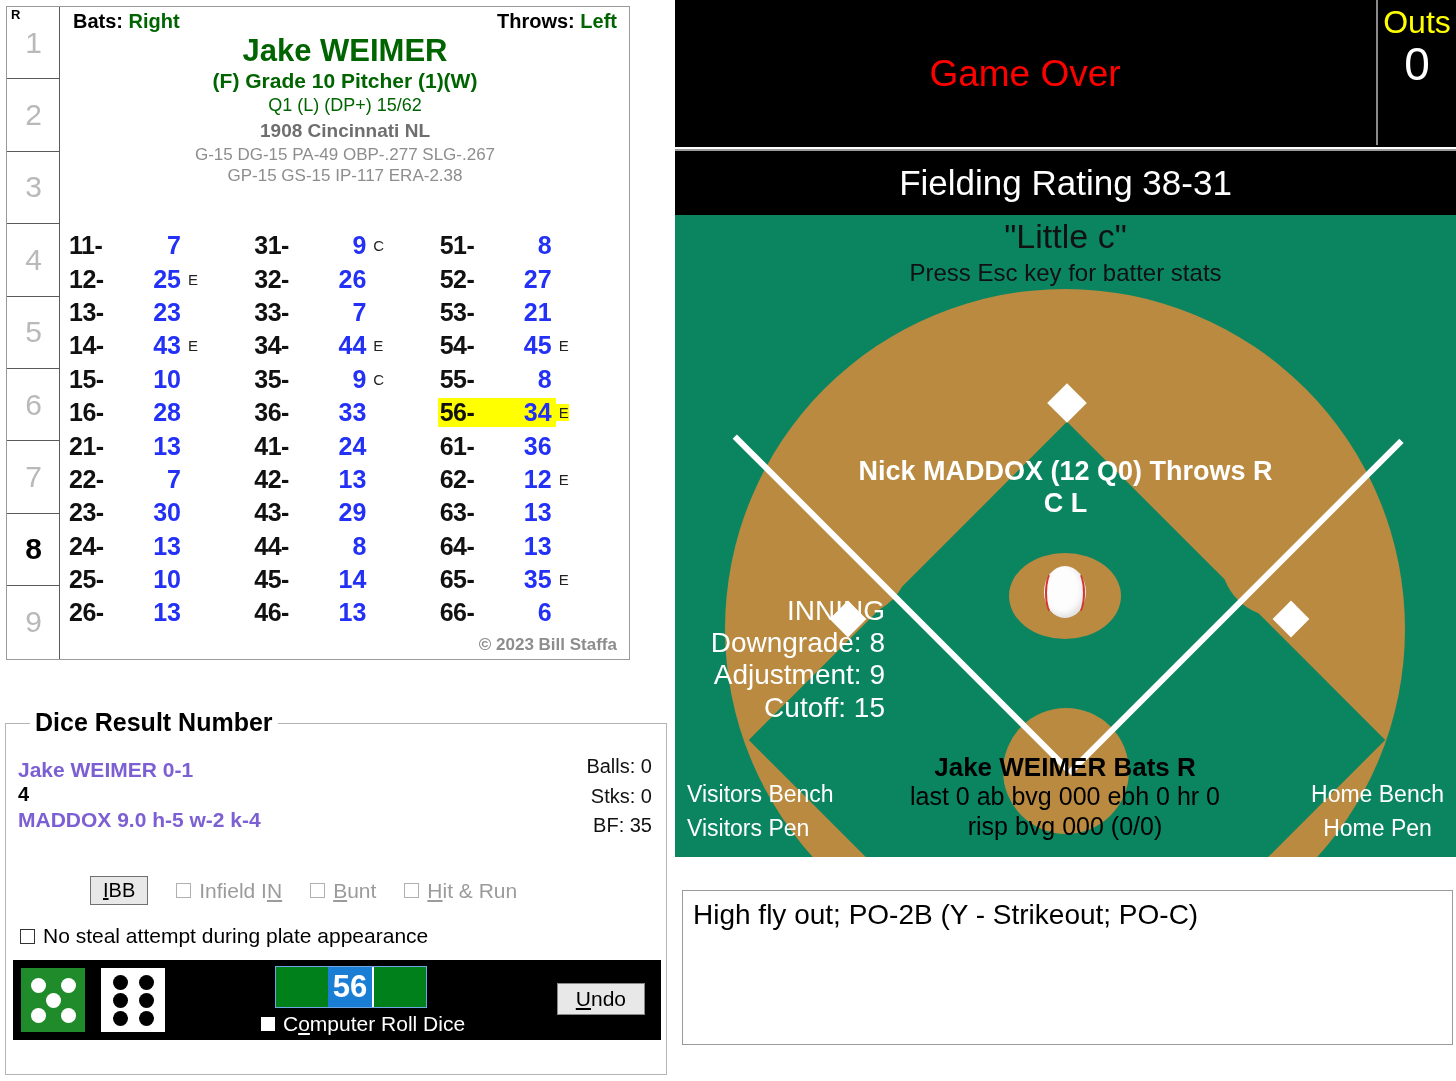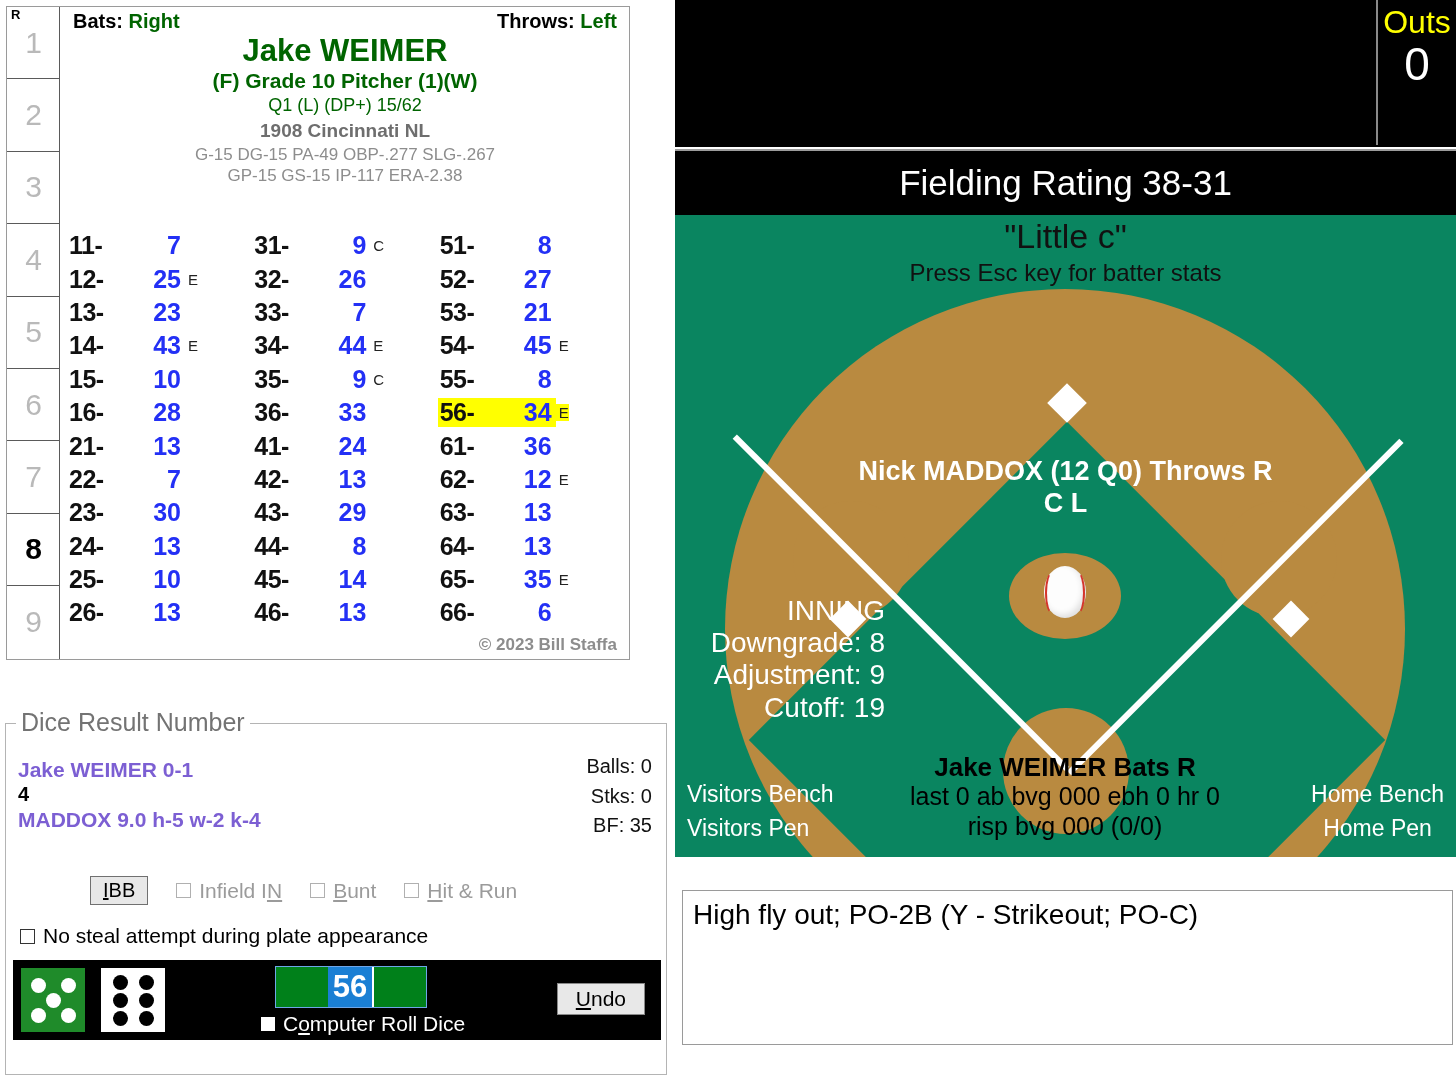--- a/index.html
+++ b/index.html
@@ -73,23 +73,23 @@
     font-size: 17px; font-weight: bold; color: #8d8d8d;
   }
 
   
   #dice-group {
     position: absolute; left: 5px; top: 723px;
     width: 662px; height: 352px;
     border: 1px solid #b4b4b4; background: #fff;
   }
   #dice-legend {
-    position: absolute; left: 10px; top: -16px;
+    position: absolute; left: 24px; top: -16px;
     background: #fff; padding: 0 5px;
-    font-size: 25px; font-weight: normal; color: #737373;
+    font-size: 25px; font-weight: bold; color: #000000;
   }
   #dice-pitcher { position: absolute; left: 12px; top: 34px; font-size: 21px; font-weight: bold; color: #7c5fd3; }
   #dice-count   { position: absolute; left: 12px; top: 59px; font-size: 20px; font-weight: bold; color: #000; }
   #dice-line    { position: absolute; left: 12px; top: 84px; font-size: 21px; font-weight: bold; color: #7c5fd3; }
 
   #bsbf { position: absolute; right: 14px; top: 28px; text-align: right; font-size: 20px; color: #111; line-height: 1.48; }
 
   #opt-row { position: absolute; left: 84px; top: 152px; display: flex; align-items: center; gap: 28px; }
   #ibb-btn {
     border: 1px solid #707070; background: #e8e8e8;
@@ -610,20 +610,21 @@
         </label>
 
         <button id="undo-btn"><u>U</u>ndo</button>
       </div>
     </div>
   </div>
 
   <div id="right-col">
 
     <div id="scorebar">
+      <div id="game-status">Game Over</div>
       <div id="outs-box">
         <div id="outs-label">Outs</div>
         <div id="outs-value">0</div>
       </div>
     </div>
 
     <div id="fieldrating">Fielding Rating 38-31</div>
 
     <div id="field">
       <div id="outfield-dirt"></div>
@@ -647,21 +648,21 @@
 
       <div id="pitcher-label">
         <div>Nick MADDOX (12 Q0) Throws R</div>
         <div>C L</div>
       </div>
 
       <div id="inning-info">
         <div>INNING</div>
         <div>Downgrade: 8</div>
         <div>Adjustment: 9</div>
-        <div>Cutoff: 19</div>
+        <div>Cutoff: 15</div>
       </div>
 
       <div id="batter-block">
         <div id="batter-name">Jake WEIMER Bats R</div>
         <div class="batter-stat">last 0 ab bvg 000 ebh 0 hr 0</div>
         <div class="batter-stat">risp bvg 000 (0/0)</div>
       </div>
 
       <div id="visitors-block">
         <div>Visitors Bench</div>

